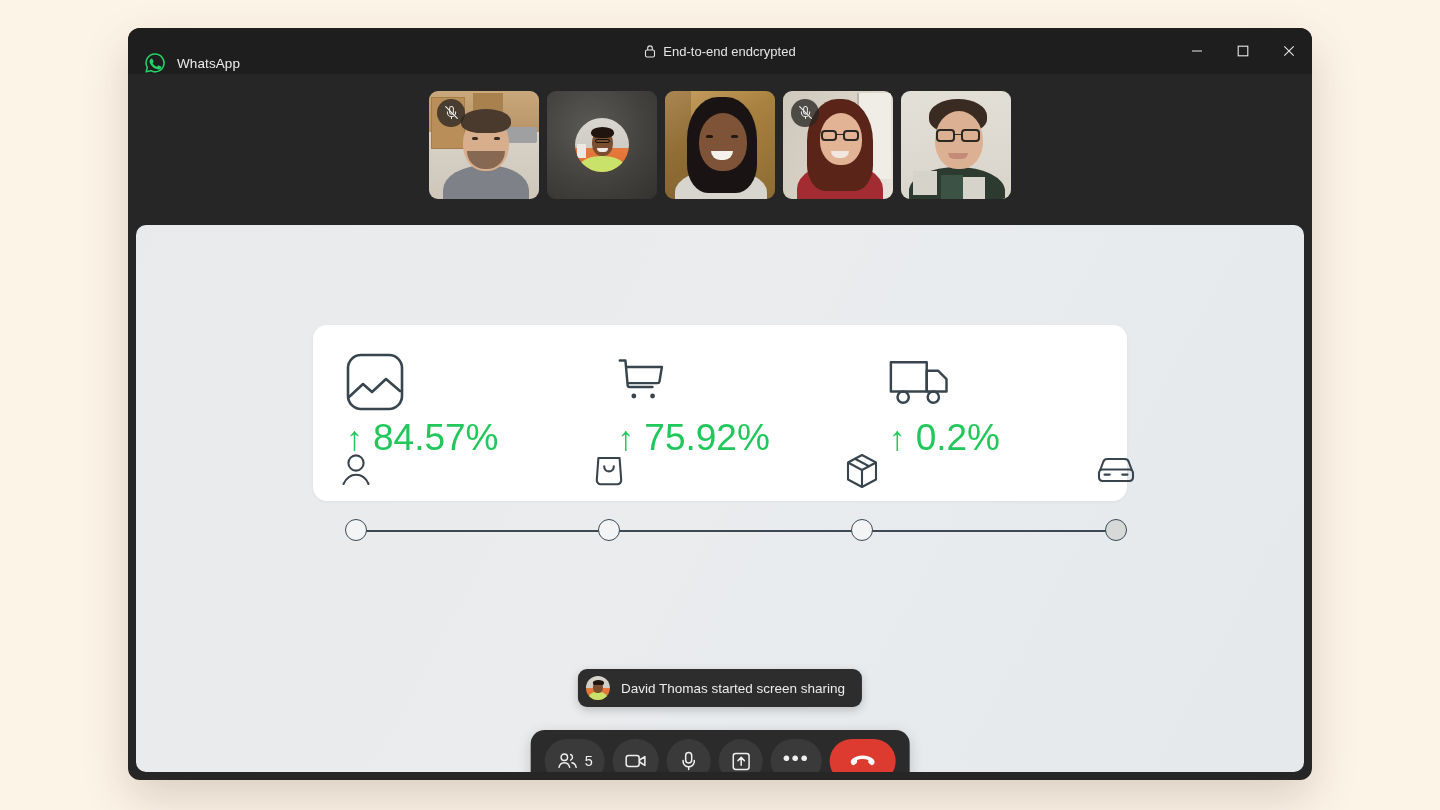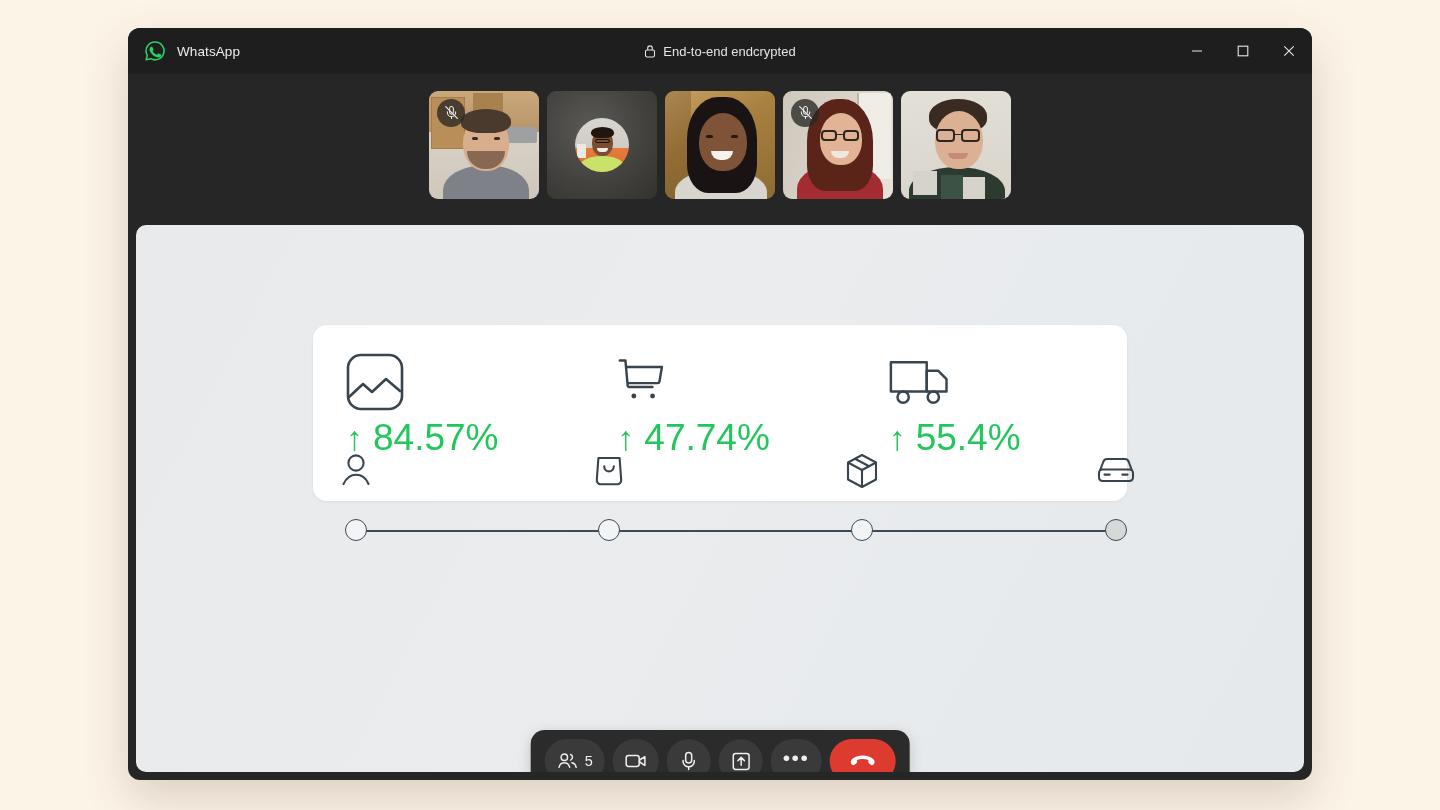--- a/index.html
+++ b/index.html
@@ -17,21 +17,21 @@
     background:#262626;
     border-radius:12px;
     box-shadow:0 18px 46px rgba(60,40,20,.18);
     overflow:hidden;
   }
 
   
   .titlebar{
     position:relative; height:46px;
     background:#1E1E1E;
-    display:flex; align-items:center;
+    display:flex; align-items:flex-end;
   }
   .tb-left{ display:flex; align-items:center; gap:11px; padding-left:16px; }
   .wa-logo{ width:22px; height:22px; display:block; }
   .app-name{ color:#EDEDED; font-size:13.5px; letter-spacing:.1px; }
   .tb-center{
     position:absolute; left:0; right:0; top:0; bottom:0;
     display:flex; align-items:center; justify-content:center;
     gap:7px; pointer-events:none;
   }
   .tb-center .e2e-text{ color:#E4E4E4; font-size:13px; }
@@ -331,36 +331,36 @@
         <div class="ic">
           <svg width="58" height="58" viewBox="0 0 62 58">
             <path d="M3 6h6l2.4 26.5a2 2 0 0 0 2 1.8h24.5" fill="none" stroke="#38454F" stroke-width="2.6" stroke-linecap="round" stroke-linejoin="round"></path>
             <path d="M10 13h38l-2.6 15.5a2 2 0 0 1-2 1.7H12.2" fill="none" stroke="#38454F" stroke-width="2.6" stroke-linecap="round" stroke-linejoin="round"></path>
             <circle cx="18" cy="44" r="2.6" fill="#38454F"></circle>
             <circle cx="38" cy="44" r="2.6" fill="#38454F"></circle>
           </svg>
         </div>
         <div class="val">
           <span class="arrow">↑</span>
-          <span>47.74%</span>
+          <span>75.92%</span>
         </div>
       </div>
 
       <div class="stat">
         <div class="ic">
           <svg width="66" height="58" viewBox="0 0 70 58">
             <rect x="2" y="8" width="38" height="31" fill="none" stroke="#38454F" stroke-width="2.6" stroke-linejoin="round"></rect>
             <path d="M40 17h12l9 9v13H40z" fill="none" stroke="#38454F" stroke-width="2.6" stroke-linejoin="round"></path>
             <circle cx="15" cy="45" r="6" fill="none" stroke="#38454F" stroke-width="2.6"></circle>
             <circle cx="47" cy="45" r="6" fill="none" stroke="#38454F" stroke-width="2.6"></circle>
           </svg>
         </div>
         <div class="val">
           <span class="arrow">↑</span>
-          <span>55.4%</span>
+          <span>0.2%</span>
         </div>
       </div>
     </div>
 
     <div class="stepper">
       <div class="icons">
         <span class="si" style="left:0%">
           <svg width="30" height="34" viewBox="0 0 30 34">
             <circle cx="15" cy="10" r="7.6" fill="none" stroke="#38454F" stroke-width="2.1"></circle>
             <path d="M2.5 31c3-6.2 7.4-9.2 12.5-9.2S25 24.8 27.5 31" fill="none" stroke="#38454F" stroke-width="2.1" stroke-linecap="round"></path>
@@ -388,20 +388,31 @@
         </span>
       </div>
 
       <div class="track"></div>
       <div class="node" style="left:0%"></div>
       <div class="node" style="left:33.3%"></div>
       <div class="node" style="left:66.6%"></div>
       <div class="node filled" style="left:100%"></div>
     </div>
 
+    <div class="toast">
+      <span class="t-avatar">
+        <span class="ph">
+          <span class="bg" style="position:absolute;inset:0;background:linear-gradient(180deg,#D9D6D0 0%,#CFCCC5 52%,#E77A3C 52%,#D96F33 100%)"></span>
+          <span style="position:absolute;left:2px;top:16px;width:20px;height:9px;background:#C9E36A;border-radius:8px 8px 0 0;"></span>
+          <span style="position:absolute;left:7px;top:5px;width:10px;height:12px;background:#7A4E31;border-radius:50% 50% 45% 45%;"></span>
+          <span style="position:absolute;left:6.5px;top:3.5px;width:11px;height:5px;background:#20150F;border-radius:50% 50% 30% 30%;"></span>
+        </span>
+      </span>
+      <span class="t-text">David Thomas started screen sharing</span>
+    </div>
 
     <div class="controls">
 
       <button class="cbtn">
         <span>
           <svg width="21" height="18" viewBox="0 0 22 18">
             <circle cx="8" cy="5" r="3.4" fill="none" stroke="#F0F0F0" stroke-width="1.5"></circle>
             <path d="M2.4 15.6c.7-3 2.9-4.8 5.6-4.8s4.9 1.8 5.6 4.8" fill="none" stroke="#F0F0F0" stroke-width="1.5" stroke-linecap="round"></path>
             <path d="M14.6 2.2a3.2 3.2 0 0 1 0 5.9M16 10.9c2.2.3 3.8 2.1 4.4 4.7" fill="none" stroke="#F0F0F0" stroke-width="1.5" stroke-linecap="round"></path>
           </svg>

